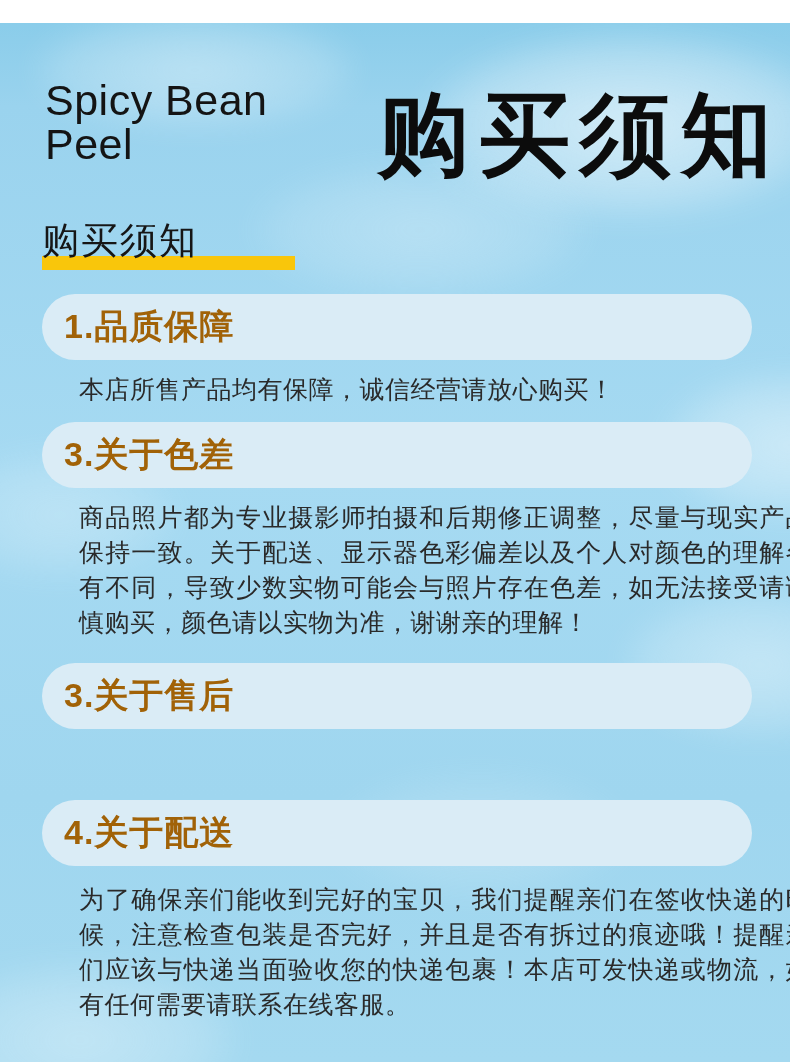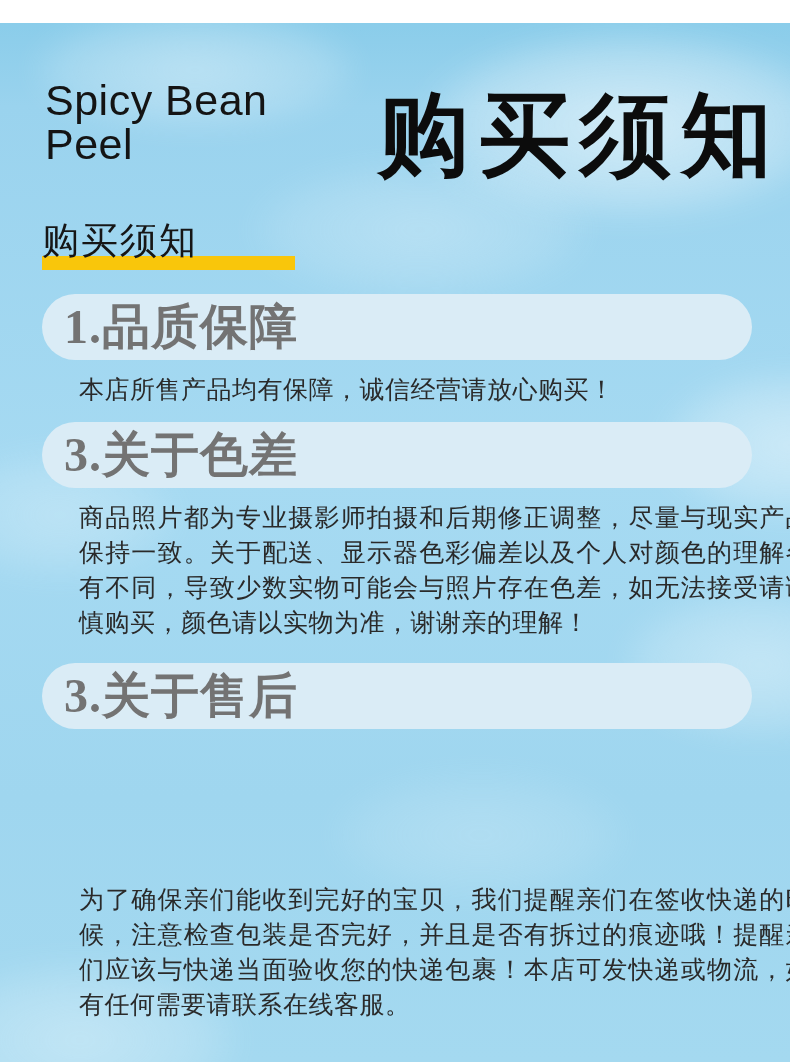--- a/index.html
+++ b/index.html
@@ -59,24 +59,23 @@
   }
   .pill {
     position: absolute; left: 42px;
     width: 710px; height: 66px;
     background: #daecf6;
     border-radius: 33px;
     display: flex; align-items: center;
     padding-left: 22px;
   }
   .pill-title {
-    font-size: 48px; font-weight: bold;
-    color: #737373; letter-spacing: 1px;
+    font-size: 34px; font-weight: bold;
+    color: #a16207; letter-spacing: 1px;
     white-space: nowrap;
-    font-family: Liberation Serif, serif;
   }
   .body-text {
     position: absolute; left: 40px;
     width: 732px;
     font-size: 25px; line-height: 35px;
     color: #2a2a2a;
     text-align: justify;
     letter-spacing: 0.5px;
     margin-left: 39px;
   }
@@ -122,15 +121,18 @@
 
   <div class="pill p2">
     <span class="pill-title">3.关于色差</span>
   </div>
   <div class="body-text b2">商品照片都为专业摄影师拍摄和后期修正调整，尽量与现实产品保持一致。关于配送、显示器色彩偏差以及个人对颜色的理解各有不同，导致少数实物可能会与照片存在色差，如无法接受请谨慎购买，颜色请以实物为准，谢谢亲的理解！</div>
 
   <div class="pill p3">
     <span class="pill-title">3.关于售后</span>
   </div>
 
+  <div class="pill p4">
+    <span class="pill-title">4.关于配送</span>
+  </div>
   <div class="body-text b4">为了确保亲们能收到完好的宝贝，我们提醒亲们在签收快递的时候，注意检查包装是否完好，并且是否有拆过的痕迹哦！提醒亲们应该与快递当面验收您的快递包裹！本店可发快递或物流，如有任何需要请联系在线客服。</div>
 
 </div>
 
 </body></html>

